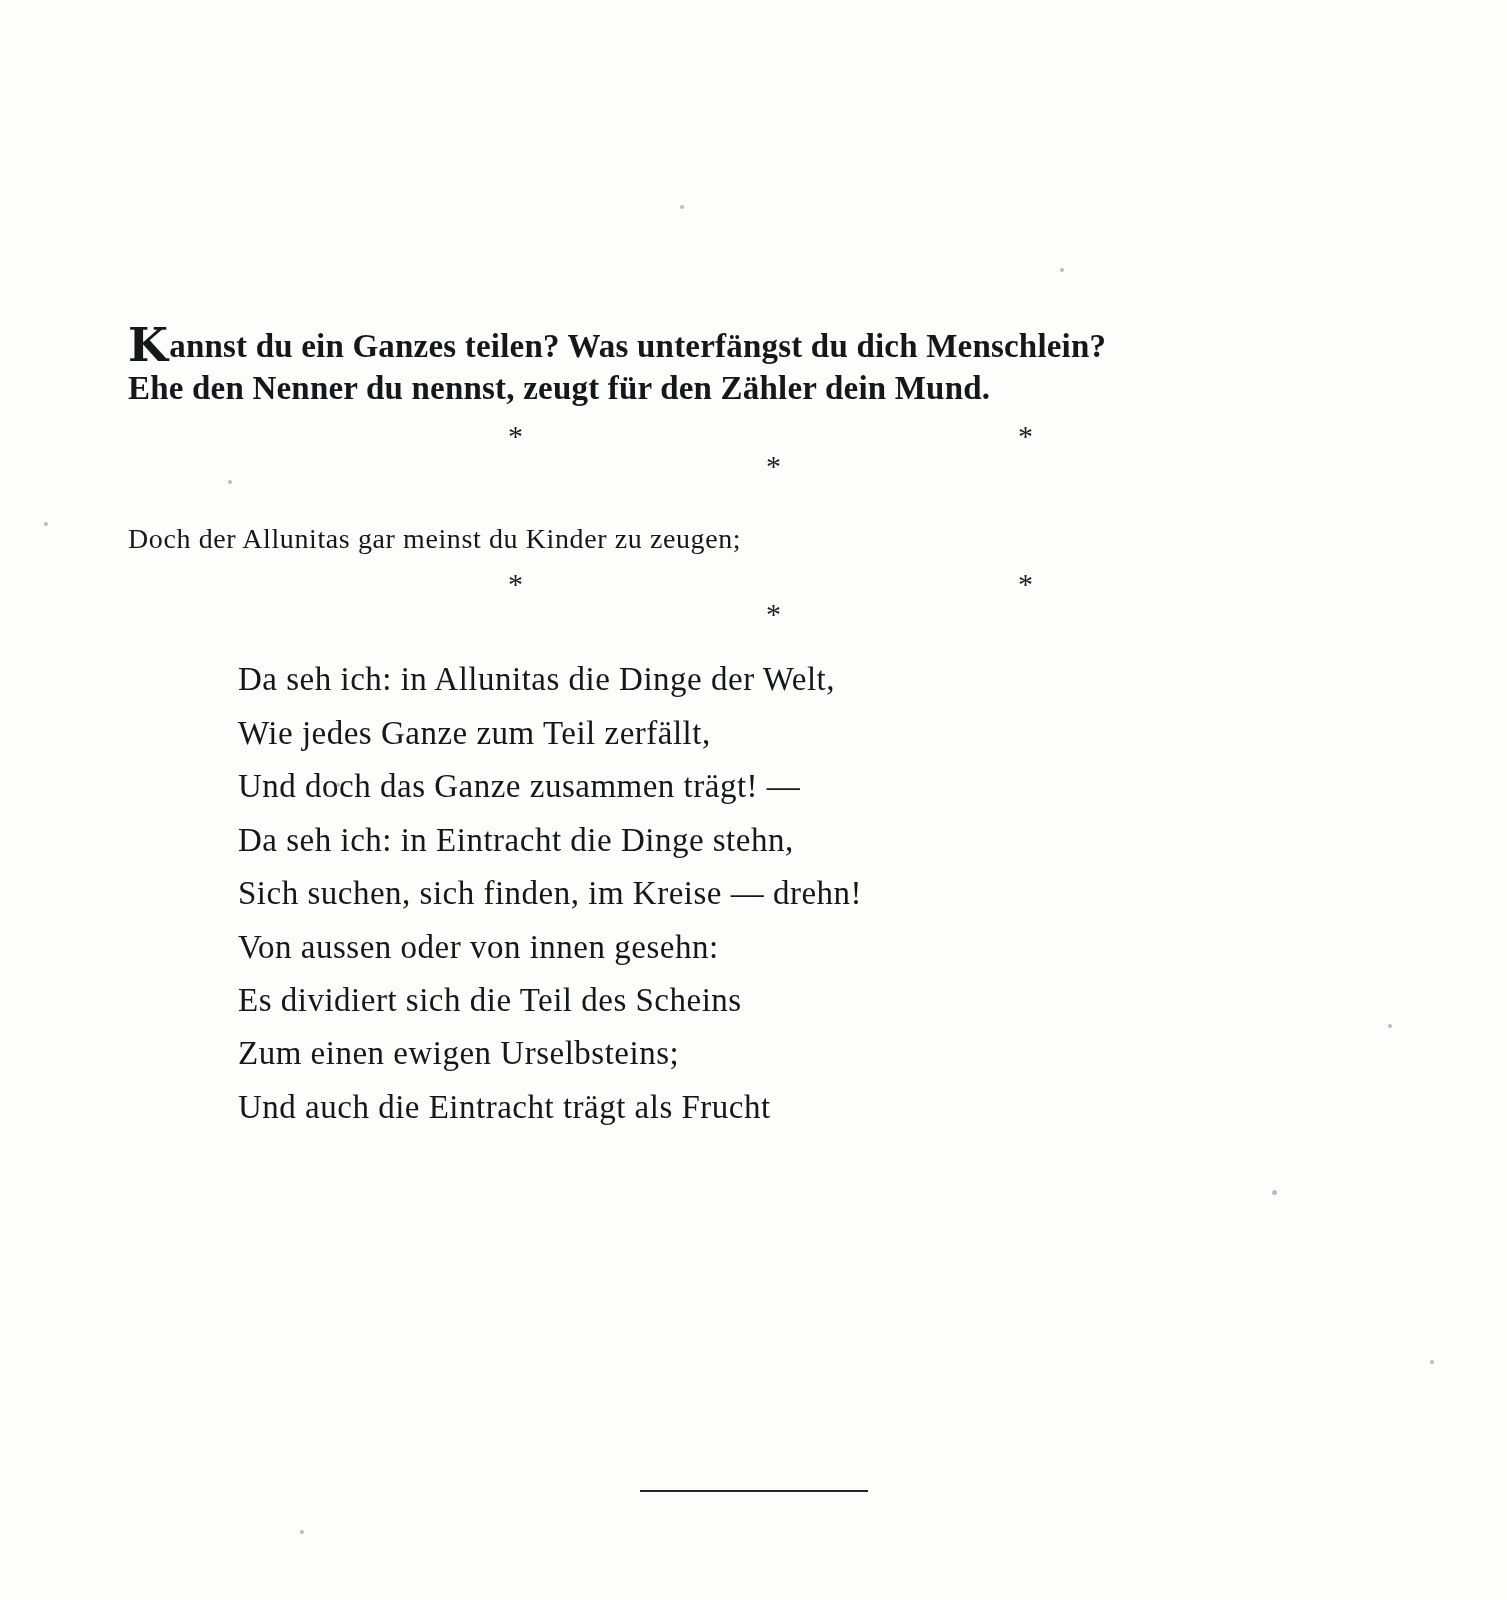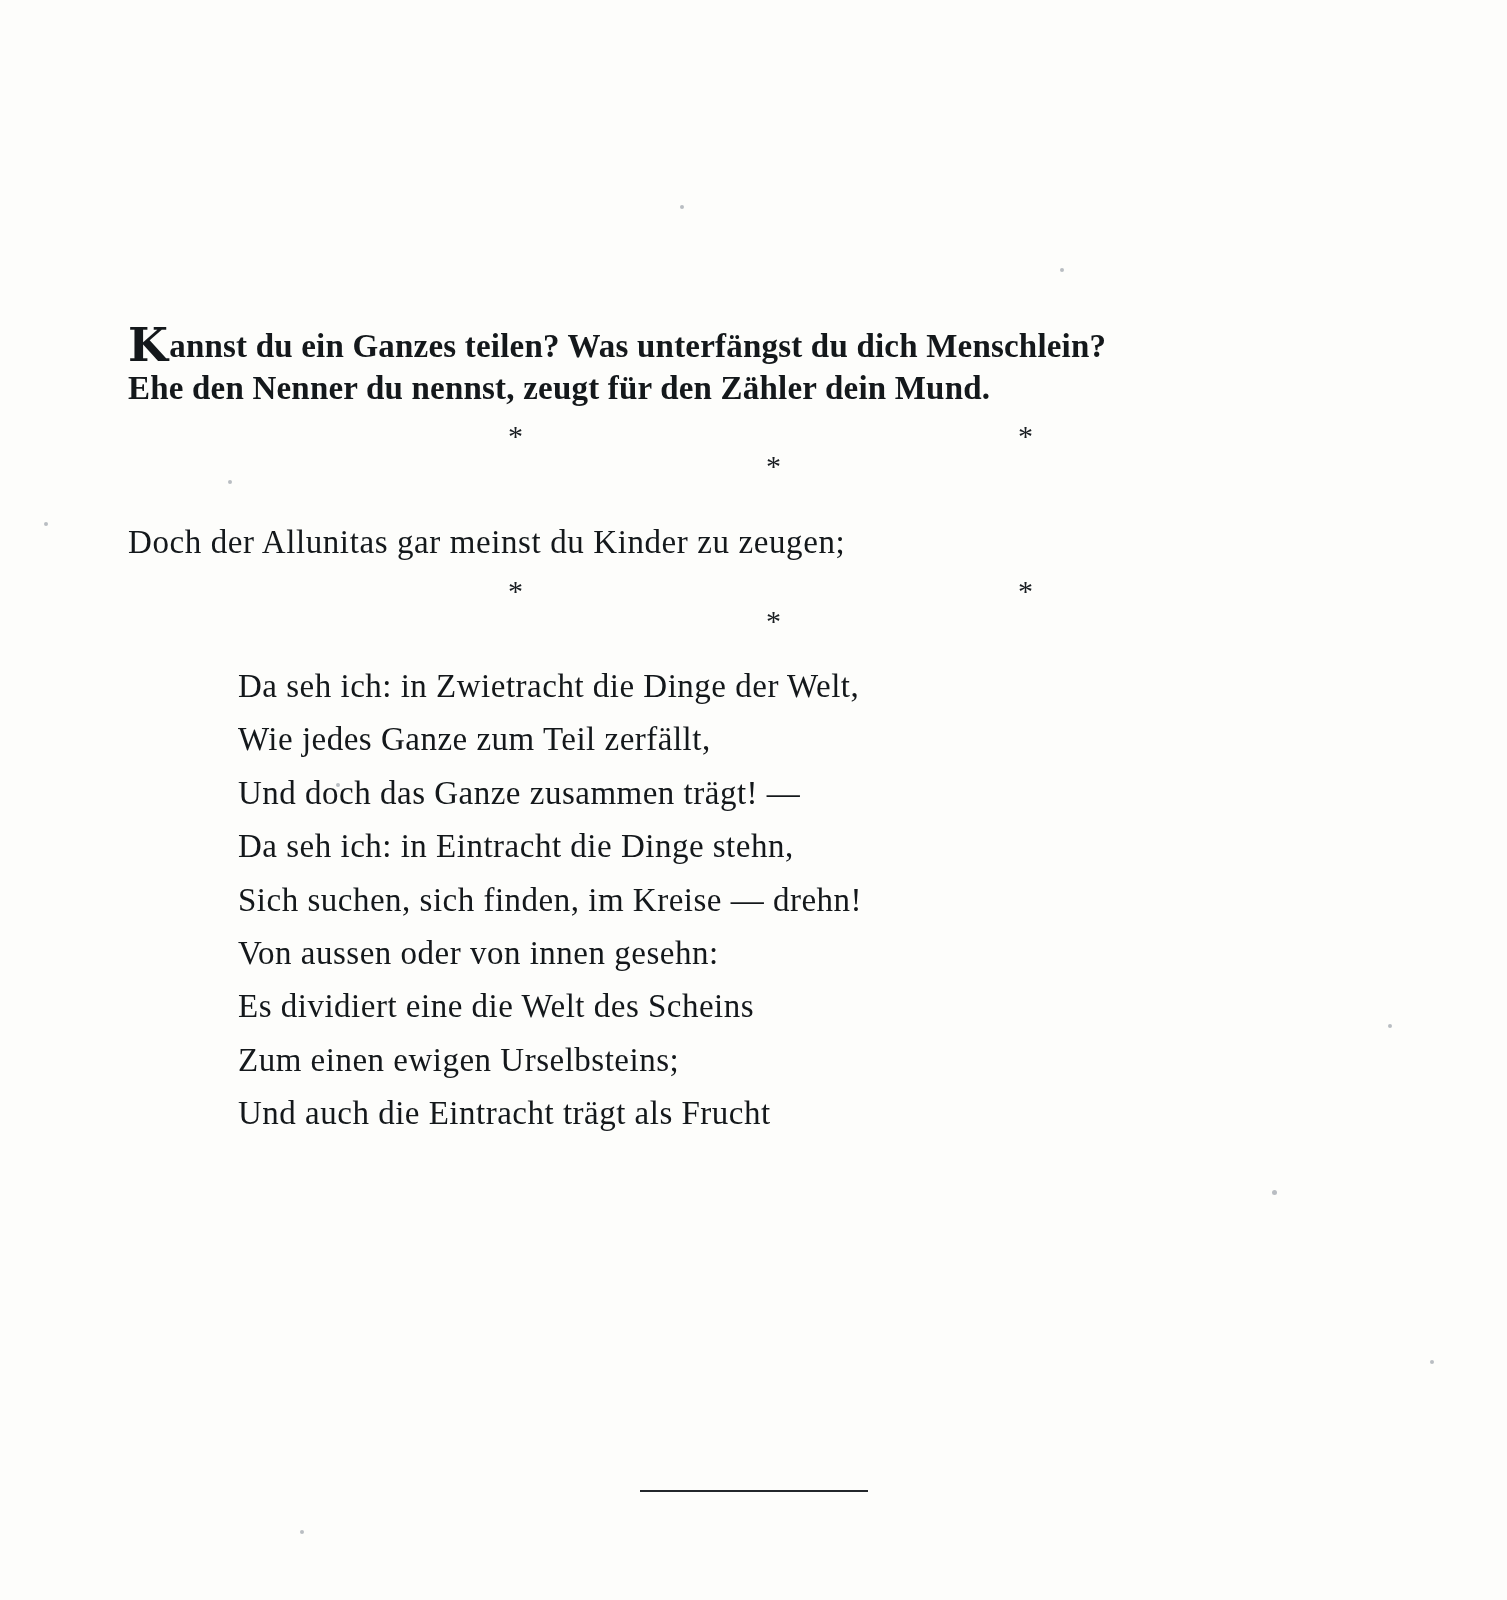--- a/index.html
+++ b/index.html
@@ -79,21 +79,21 @@
     font-size: 46px;
     line-height: 0.6;
     vertical-align: -4px;
     padding-right: 1px;
   }
 
   .stanza-2 {
     margin-top: 10px;
   }
   .stanza-2 .verse-line {
-    font-size: 33px;
+    font-size: 28px;
     letter-spacing: 0.6px;
     margin-top: 32px;
   }
 
   
   .asterisk-sep {
     position: relative;
     height: 74px;
     margin: 6px 0 4px 0;
   }
@@ -170,27 +170,27 @@
       <div class="verse-line">Doch der Allunitas gar meinst du Kinder zu zeugen;</div>
     </div>
 
     <div class="asterisk-sep">
       <span class="ast a1">*</span>
       <span class="ast a2">*</span>
       <span class="ast a3">*</span>
     </div>
 
     <div class="stanza stanza-3">
-      <div class="verse-line">Da seh ich: in Zwietracht die Dinge der Welt,</div>
+      <div class="verse-line">Da seh ich: in Allunitas die Dinge der Welt,</div>
       <div class="verse-line">Wie jedes Ganze zum Teil zerfällt,</div>
       <div class="verse-line">Und doch das Ganze zusammen trägt! —</div>
       <div class="verse-line">Da seh ich: in Eintracht die Dinge stehn,</div>
       <div class="verse-line">Sich suchen, sich finden, im Kreise — drehn!</div>
       <div class="verse-line">Von aussen oder von innen gesehn:</div>
-      <div class="verse-line">Es dividiert eine die Welt des Scheins</div>
+      <div class="verse-line">Es dividiert sich die Teil des Scheins</div>
       <div class="verse-line">Zum einen ewigen Urselbsteins;</div>
       <div class="verse-line">Und auch die Eintracht trägt als Frucht</div>
     </div>
 
   </div>
 
   <div class="footer-rule"></div>
 
 </div>
 

